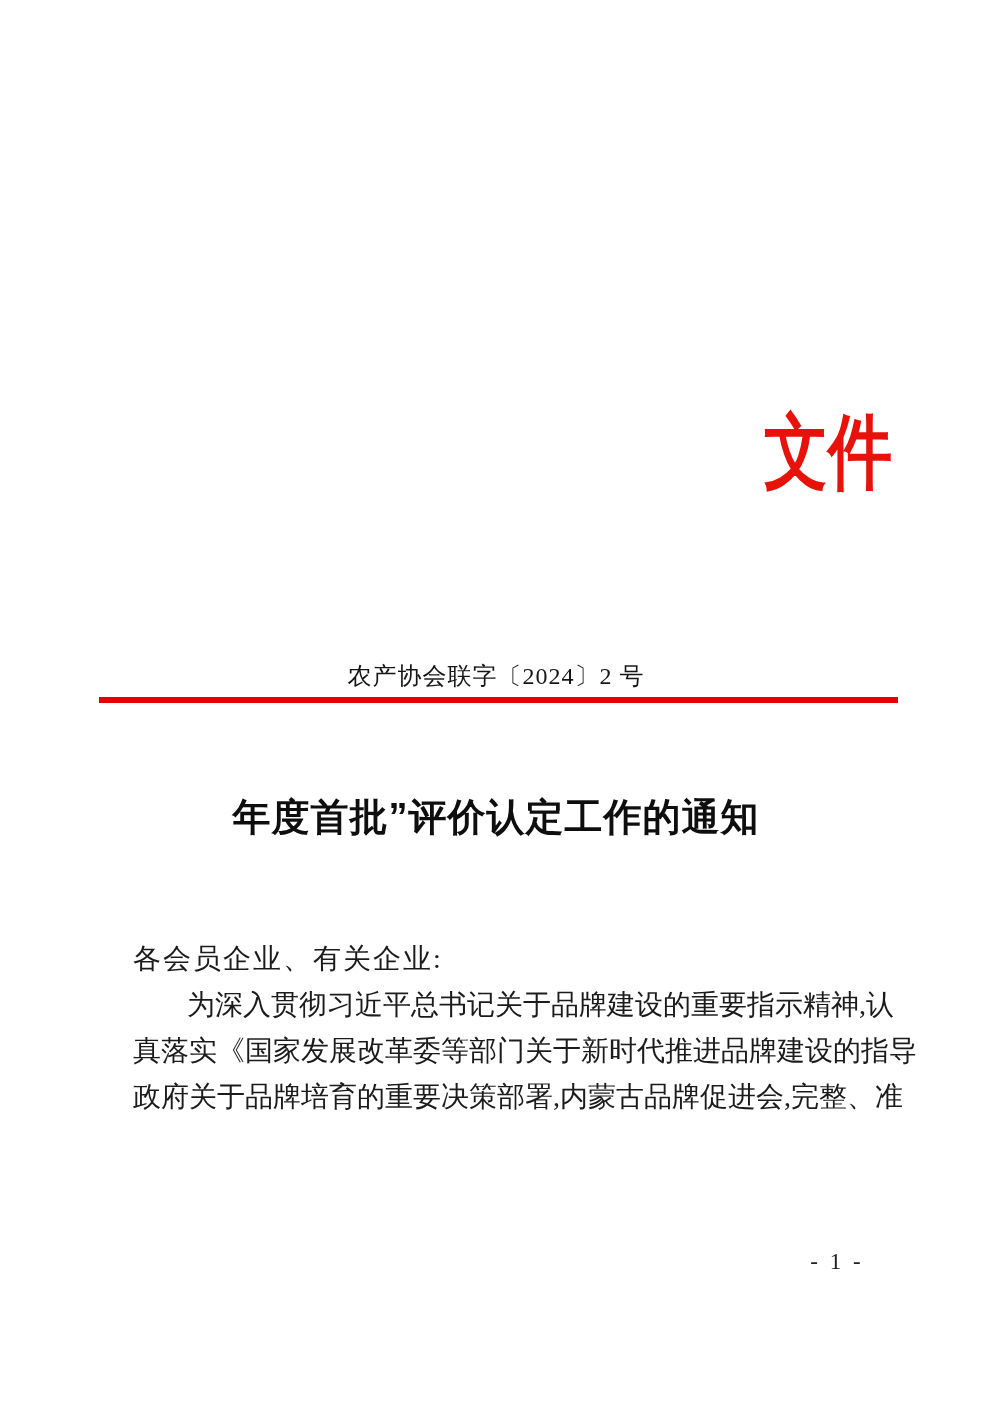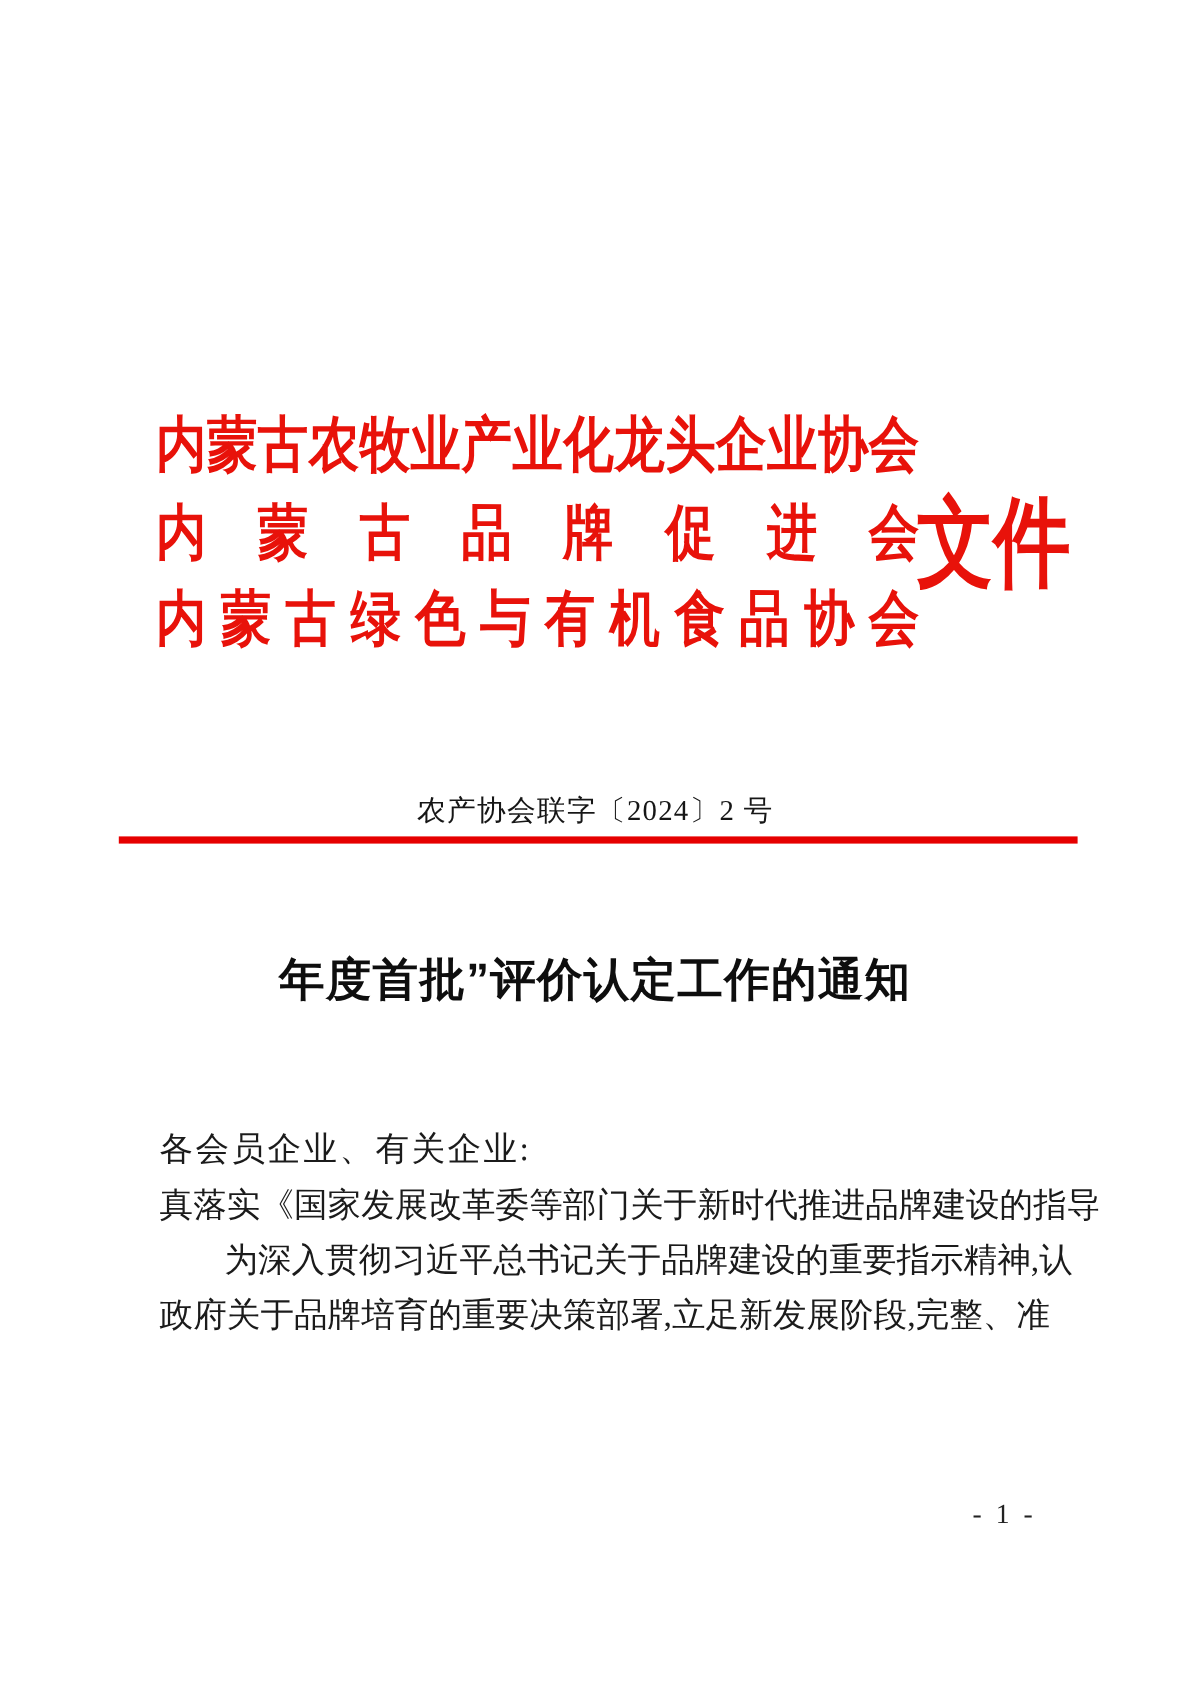--- a/index.html
+++ b/index.html
@@ -76,36 +76,31 @@
   .page-number {
     position: absolute; left: 792px; top: 1247px; width: 90px;
     text-align: center; font-size: 23px; line-height: 30px;
     letter-spacing: 3px; color: #222;
   }
 </style>
 </head>
 <body>
 
 <div class="letterhead">
-  <div class="org-col">
-    <span class="org-line">内蒙古农牧业产业化龙头企业协会</span>
-    <span class="org-line">内蒙古品牌促进会</span>
-    <span class="org-line">内蒙古绿色与有机食品协会</span>
-  </div>
   <div class="doc-type-label">文件</div>
 </div>
 
 <div class="reference-number">农产协会联字〔2024〕2 号</div>
 
 <div class="red-rule"></div>
 
 <div class="doc-title">
   <div>年度首批”评价认定工作的通知</div>
 </div>
 
 <div class="body-text">
   <div class="salutation">各会员企业、有关企业:</div>
+  <div class="body-line indent">为深入贯彻习近平总书记关于品牌建设的重要指示精神,认</div>
   <div class="body-line">真落实《国家发展改革委等部门关于新时代推进品牌建设的指导</div>
-  <div class="body-line indent">为深入贯彻习近平总书记关于品牌建设的重要指示精神,认</div>
-  <div class="body-line">政府关于品牌培育的重要决策部署,立足新发展阶段,完整、准</div>
+  <div class="body-line">政府关于品牌培育的重要决策部署,内蒙古品牌促进会,完整、准</div>
 </div>
 
 <div class="page-number">- 1 -</div>
 
 </body></html>

